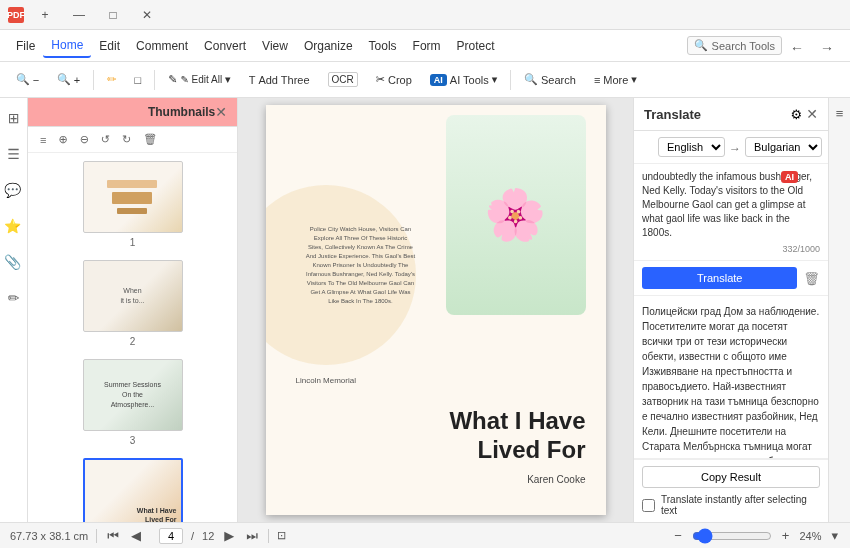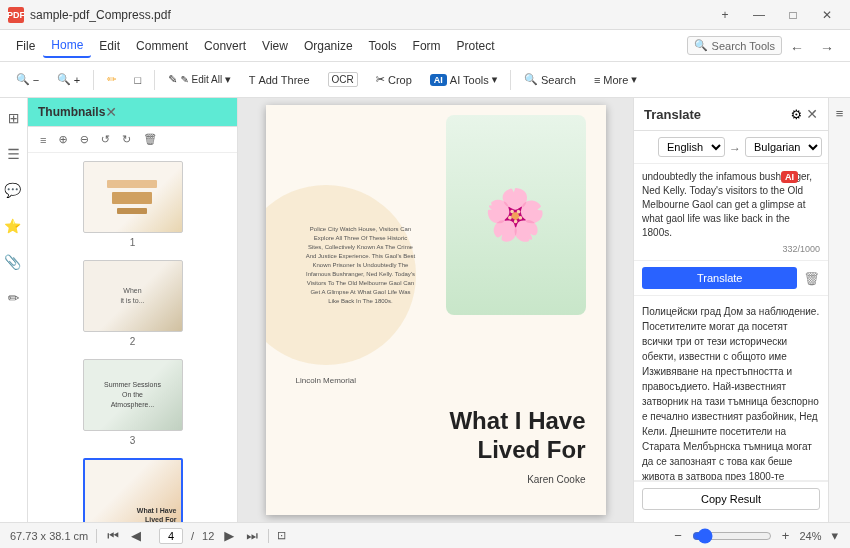--- a/index.html
+++ b/index.html
@@ -49,22 +49,22 @@
       display: flex; flex-direction: column; align-items: center; padding-top: 8px; gap: 12px;
     }
     .left-icon { font-size: 14px; color: #666; cursor: pointer; padding: 4px; border-radius: 3px; }
 
     
     .thumbnails-panel {
       width: 210px; background: #fff; border-right: 1px solid #e0e0e0;
       display: flex; flex-direction: column;
     }
     .thumb-header {
-      display: flex; align-items: center; justify-content: flex-start;
-      padding: 6px 10px; border-bottom: 1px solid #e0e0e0; background: #5eead4;
+      display: flex; align-items: center; justify-content: flex-end;
+      padding: 6px 10px; border-bottom: 1px solid #e0e0e0; background: #fca5a5;
     }
     .thumb-header-title { font-size: 12px; font-weight: bold; color: #333; }
     .thumb-toolbar { display: flex; align-items: center; gap: 4px; padding: 4px 8px; border-bottom: 1px solid #eee; }
     .thumb-tb-btn { font-size: 11px; color: #666; cursor: pointer; padding: 2px 4px; border-radius: 2px; border: none; background: none; }
     .thumb-list { flex: 1; overflow-y: auto; padding: 8px 4px; }
     .thumb-item { display: flex; flex-direction: column; align-items: center; margin-bottom: 12px; cursor: pointer; }
     .thumb-img {
       width: 100px; height: 72px; background: #f9f4ed; border: 1px solid #ccc;
       display: flex; align-items: center; justify-content: center; font-size: 9px; color: #888;
       border-radius: 2px; overflow: hidden; position: relative;
@@ -152,21 +152,20 @@
     .pdf-circle { position: absolute; top: 80px; left: -30px; width: 180px; height: 180px; background: #f5e6c8; border-radius: 50%; opacity: 0.7; }
     .pdf-text-block { position: absolute; top: 120px; left: 40px; width: 110px; font-size: 6px; color: #555; line-height: 1.5; text-align: center; }
   </style>
 </head>
 <body>
 
 <div class="titlebar">
   <div class="titlebar-icon">
     <span style="color:white;font-size:9px;font-weight:bold">PDF</span>
   </div>
-  <span class="titlebar-title">sample-pdf_Compress.pdf</span>
   <button class="win-control">+</button>
   <div class="titlebar-controls">
     <div style="flex:1"></div>
     <button class="win-control">—</button>
     <button class="win-control">□</button>
     <button class="win-control win-close-btn">✕</button>
   </div>
 </div>
 
 <div class="menubar">
@@ -351,20 +350,24 @@
       <button class="translate-btn">Translate</button>
       <button class="trash-btn">🗑</button>
     </div>
 
     <div class="translate-results">
       <div class="translate-results-text">Полицейски град Дом за наблюдение. Посетителите могат да посетят всички три от тези исторически обекти, известни с общото име Изживяване на престъпността и правосъдието. Най-известният затворник на тази тъмница безспорно е печално известният разбойник, Нед Кели. Днешните посетители на Старата Мелбърнска тъмница могат да се запознаят с това как беше животa в затвора през 1800-те години.</div>
     </div>
 
     <div class="translate-footer">
       <button class="copy-result-btn">Copy Result</button>
+      <div class="auto-translate-row">
+        <input type="checkbox" style="cursor: pointer;">
+        <span class="checkbox-label">Translate instantly after selecting text</span>
+      </div>
     </div>
   </div>
 
   <div class="settings-sidebar">
     <span class="settings-icon">≡</span>
   </div>
 
 </div>
 
 <div class="statusbar">

